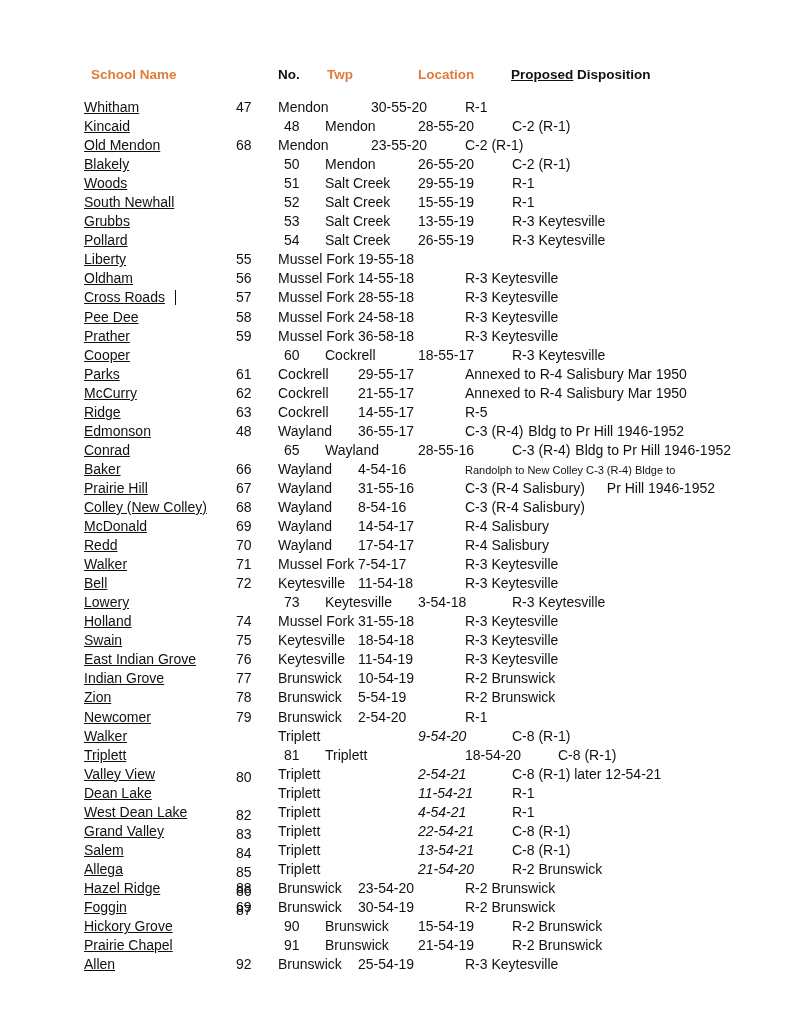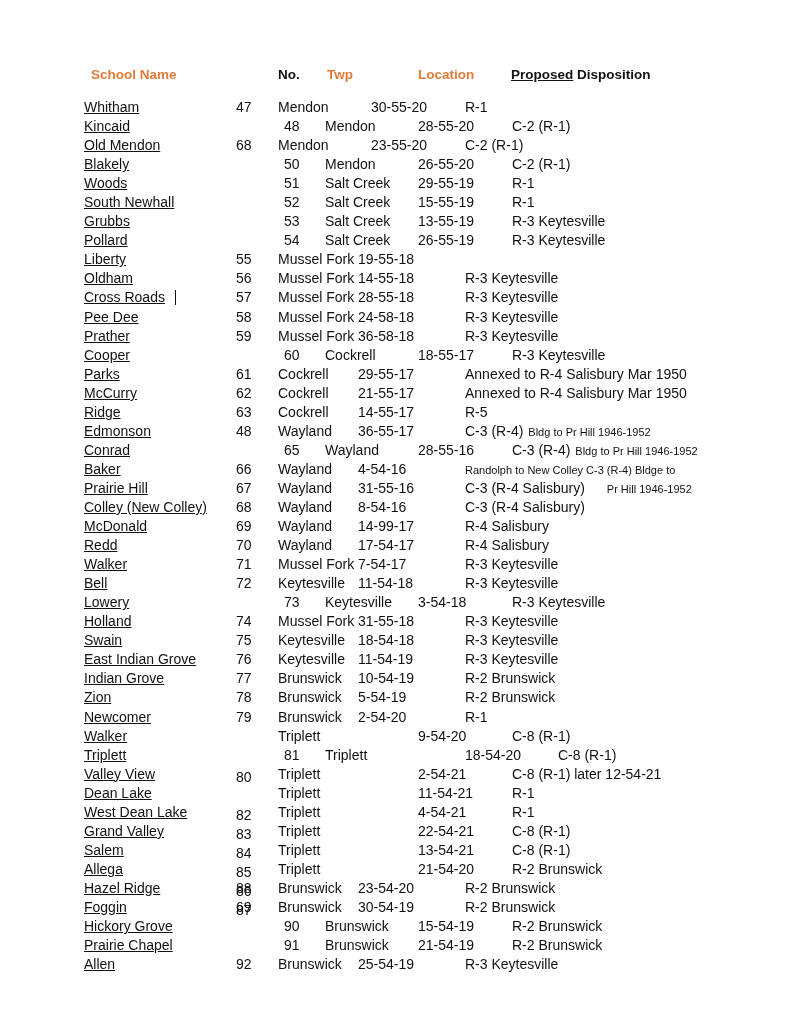--- a/index.html
+++ b/index.html
@@ -24,27 +24,27 @@
   .shift .c-loc { left: 418px; }
   .shift .c-disp { left: 512px; }
   
   .mid .c-no { left: 236px; }
   .mid .c-twp { left: 278px; }
   .mid .c-loc { left: 371px; }
   .mid .c-disp { left: 465px; }
   
   .wide .c-no { left: 236px; margin-top: 41px; }
   .wide .c-twp { left: 278px; }
-  .wide .c-loc { left: 418px; }
+  .wide .c-loc { left: 418px; font-style: italic; }
   .wide .c-disp { left: 512px; }
   .wideshift .c-no { left: 284px; }
   .wideshift .c-twp { left: 325px; }
   .wideshift .c-loc { left: 465px; }
   .wideshift .c-disp { left: 558px; }
-  .small { font-size: 11px; }
+  .small { font-size: 14px; }
   .cursor { display: inline-block; width: 1px; height: 15px; background: #111; vertical-align: -2px; margin-left: 1px; }
 </style>
 </head>
 <body>
 
 <div>
   <span class="hdr orange" style="left:91px">School Name</span>
   <span class="hdr black" style="left:278px">No.</span>
   <span class="hdr orange" style="left:327px">Twp</span>
   <span class="hdr orange" style="left:418px">Location</span>
@@ -203,21 +203,21 @@
       <span class="c-name">Colley (New Colley)</span>
       <span class="c-no">68</span>
       <span class="c-twp">Wayland</span>
       <span class="c-loc">8-54-16</span>
       <span class="c-disp"><span style="position: static;">C-3 (R-4 Salisbury)</span></span>
     </div>
     <div class="row std">
       <span class="c-name">McDonald</span>
       <span class="c-no">69</span>
       <span class="c-twp">Wayland</span>
-      <span class="c-loc">14-99-17</span>
+      <span class="c-loc">14-54-17</span>
       <span class="c-disp"><span style="position: static;">R-4 Salisbury</span></span>
     </div>
     <div class="row std">
       <span class="c-name">Redd</span>
       <span class="c-no">70</span>
       <span class="c-twp">Wayland</span>
       <span class="c-loc">17-54-17</span>
       <span class="c-disp"><span style="position: static;">R-4 Salisbury</span></span>
     </div>
     <div class="row std">

